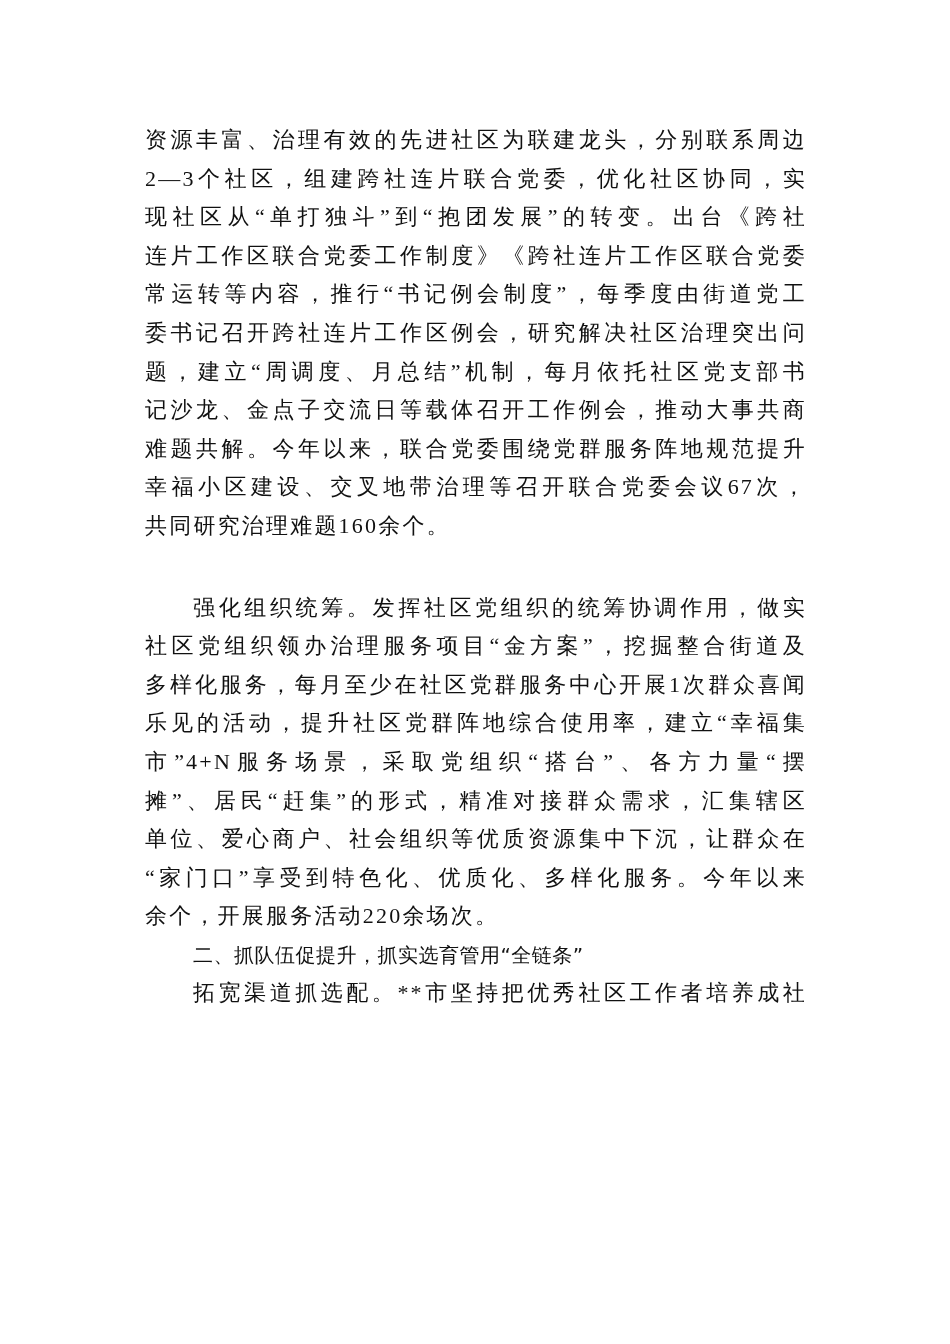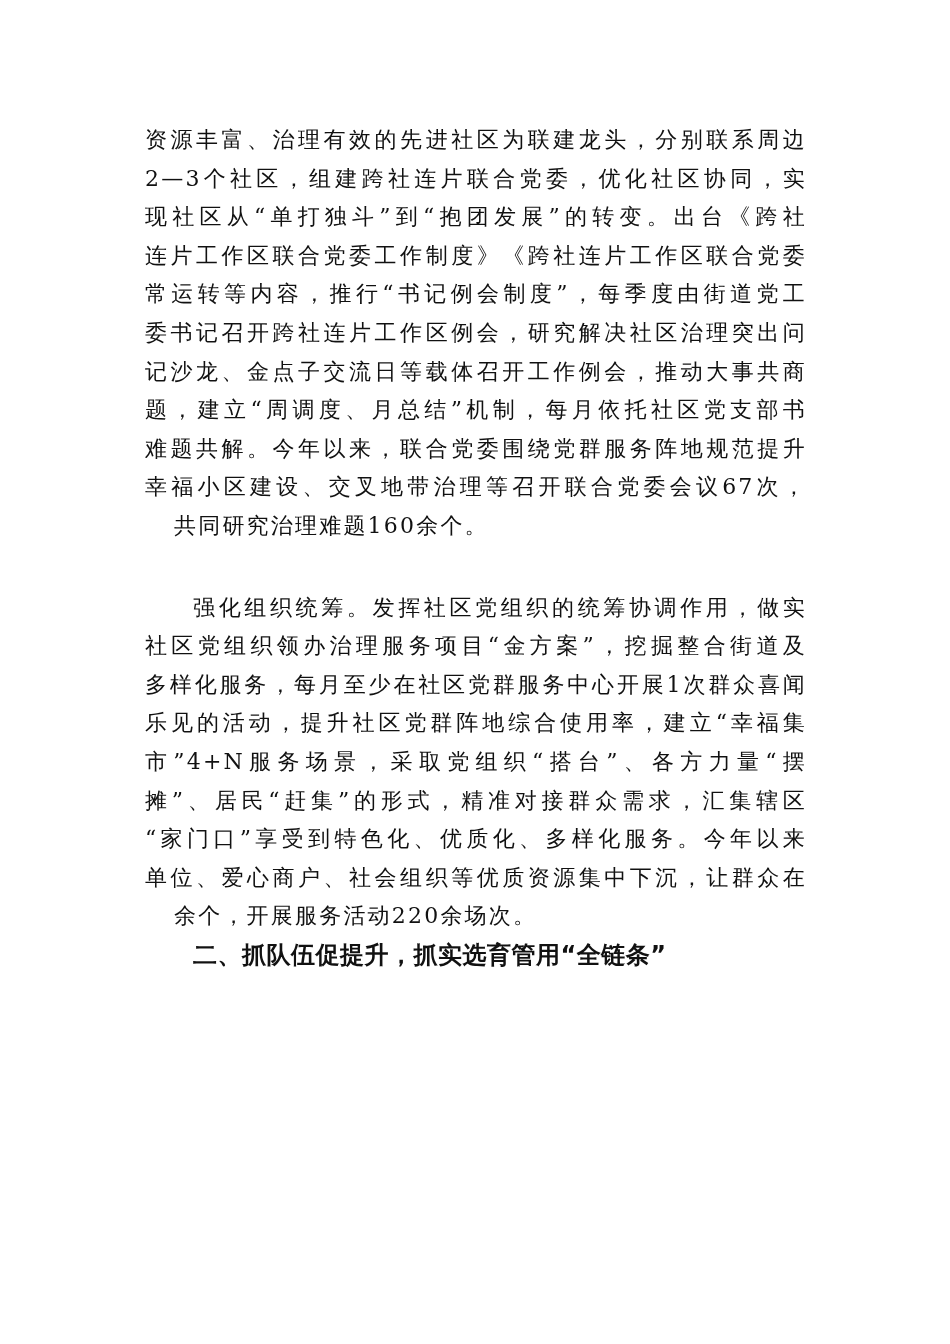--- a/index.html
+++ b/index.html
@@ -13,54 +13,57 @@
       font-size: 22px;
       color: #111111;
       line-height: 38.6px;
       text-align: justify;
       text-justify: inter-character;
     }
     .page p { margin: 0; letter-spacing: 2.2px; }
     .page h2 {
       margin: 0;
       font-family: "DejaVu Sans", "Liberation Sans", sans-serif;
-      font-weight: bold;
-      font-size: 24px;
+      font-weight: normal;
+      font-size: 20px;
       line-height: 38.6px;
       text-indent: 48px;
       letter-spacing: 0.5px;
     }
-    .line { display: block; white-space: nowrap; text-align-last: justify; }
-    .line.last { text-align-last: left; margin-left: 29px; }
+    .line { display: block; white-space: nowrap; text-align-last: justify; font-family: Liberation Serif, serif; }
+    .line.last { text-align-last: left; }
   </style>
 </head>
 <body>
 
 <div class="page">
   <p>
     <span class="line">资源丰富、治理有效的先进社区为联建龙头，分别联系周边</span>
     <span class="line">2—3个社区，组建跨社连片联合党委，优化社区协同，实</span>
     <span class="line">现社区从“单打独斗”到“抱团发展”的转变。出台《跨社</span>
     <span class="line">连片工作区联合党委工作制度》《跨社连片工作区联合党委</span>
     <span class="line">常运转等内容，推行“书记例会制度”，每季度由街道党工</span>
     <span class="line">委书记召开跨社连片工作区例会，研究解决社区治理突出问</span>
+    <span class="line">题，建立“周调度、月总结”机制，每月依托社区党支部书</span>
     <span class="line">记沙龙、金点子交流日等载体召开工作例会，推动大事共商</span>
-    <span class="line">题，建立“周调度、月总结”机制，每月依托社区党支部书</span>
     <span class="line">难题共解。今年以来，联合党委围绕党群服务阵地规范提升</span>
     <span class="line">幸福小区建设、交叉地带治理等召开联合党委会议67次，</span>
     <span class="line last">共同研究治理难题160余个。</span>
   </p>
 
   <p>
     <span class="line" style="padding-left:48px;margin-top:43px;">强化组织统筹。发挥社区党组织的统筹协调作用，做实</span>
     <span class="line">社区党组织领办治理服务项目“金方案”，挖掘整合街道及</span>
     <span class="line">多样化服务，每月至少在社区党群服务中心开展1次群众喜闻</span>
     <span class="line">乐见的活动，提升社区党群阵地综合使用率，建立“幸福集</span>
     <span class="line">市”4+N服务场景，采取党组织“搭台”、各方力量“摆</span>
     <span class="line">摊”、居民“赶集”的形式，精准对接群众需求，汇集辖区</span>
+    <span class="line">单位、爱心商户、社会组织等优质资源集中下沉，让群众在</span>
     <span class="line">“家门口”享受到特色化、优质化、多样化服务。今年以来</span>
-    <span class="line">单位、爱心商户、社会组织等优质资源集中下沉，让群众在</span>
     <span class="line last">余个，开展服务活动220余场次。</span>
   </p>
 
   <h2>二、抓队伍促提升，抓实选育管用“全链条”</h2>
 
+  <p>
+    <span class="line" style="padding-left:48px;">拓宽渠道抓选配。**市坚持把优秀社区工作者培养成社</span>
+  </p>
 </div>
 
 </body></html>

